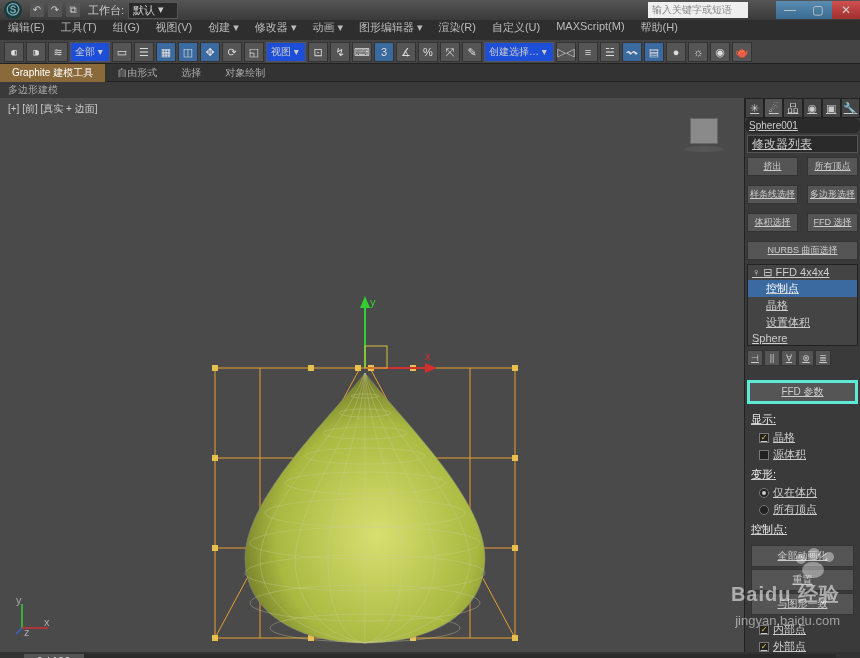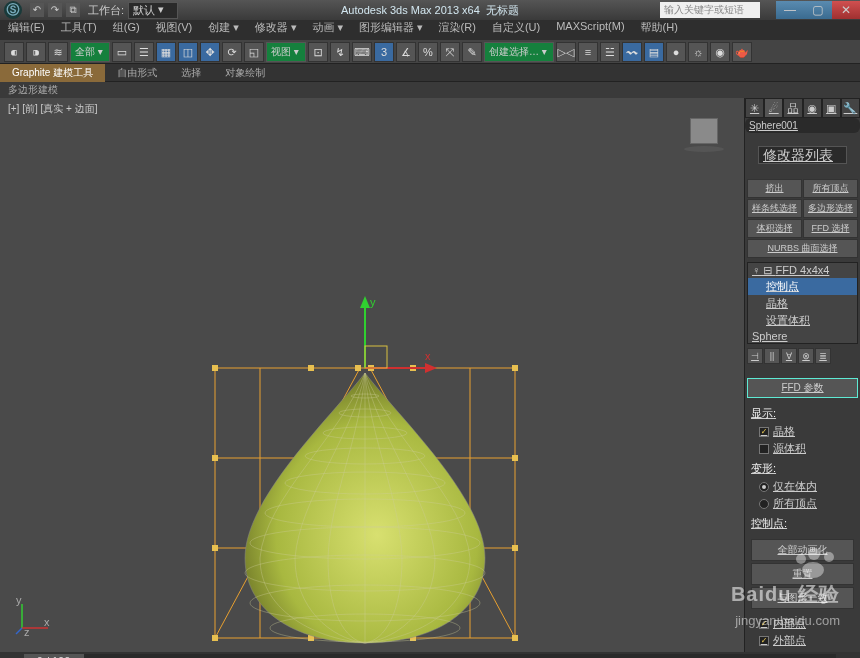--- a/index.html
+++ b/index.html
@@ -6,36 +6,36 @@
   body { width: 860px; height: 658px; background: #333333; color: #cccccc; overflow: hidden; position: relative; }
   
   
   .titlebar { height: 20px; background: linear-gradient(to bottom, #555, #3a3a3a); display: flex; align-items: center; position: relative; }
   .app-icon { width: 18px; height: 18px; background: #1a3a3a; border-radius: 50%; margin: 0 4px; display: flex; align-items: center; justify-content: center; color: #7ab; font-size: 13px; font-weight: bold; }
   .tb-controls { display: flex; gap: 4px; margin-left: 4px; }
   .tb-btn { width: 14px; height: 14px; background: #555; font-size: 10px; text-align: center; line-height: 14px; }
   .workspace-label { margin-left: 8px; color: #ccc; }
   .workspace-dd { background: #2a2a2a; border: 1px solid #555; padding: 0 4px; margin-left: 4px; min-width: 50px; display: inline-flex; }
   .title-center { position: absolute; left: 50%; transform: translateX(-50%); color: #d2e6ef; font-size: 11px; }
-  .title-search { position: absolute; right: 100px; width: 100px; height: 16px; background: #efefef; color: #888; padding: 0 4px; font-size: 10px; line-height: 16px; }
+  .title-search { position: absolute; right: 112px; width: 100px; height: 16px; background: #efefef; color: #888; padding: 0 4px; font-size: 10px; line-height: 16px; }
   .win-controls { position: absolute; right: 0; display: flex; }
   .win-btn { width: 28px; height: 18px; display: flex; align-items: center; justify-content: center; font-size: 12px; }
   .win-min { background: linear-gradient(#5a8bb0, #3a6b90); }
   .win-max { background: linear-gradient(#5a8bb0, #3a6b90); }
   .win-close { background: linear-gradient(#d05050, #a03030); }
 
   
   .menubar { height: 20px; background: #2e2e2e; display: flex; align-items: flex-start; padding-left: 0; }
   .menu-item { padding: 0 8px; color: #bbb; cursor: pointer; }
 
   
   .main-toolbar { height: 24px; background: #444; border-bottom: 1px solid #222; display: flex; align-items: center; gap: 2px; padding: 0 4px; }
   .tbtn { width: 20px; height: 20px; background: #555; border: 1px solid #333; font-size: 11px; text-align: center; line-height: 18px; color: #ddd; }
   .tbtn.blue { background: #3a6aa0; }
-  .tdd { height: 20px; background: #15803d; border: 1px solid #555; color: #ccc; padding: 0 4px; min-width: 40px; line-height: 18px; font-size: 10px; }
+  .tdd { height: 20px; background: #1d4ed8; border: 1px solid #555; color: #ccc; padding: 0 4px; min-width: 40px; line-height: 18px; font-size: 10px; }
 
   
   .ribbon { height: 18px; background: #333; display: flex; align-items: center; border-bottom: 1px solid #222; }
   .ribbon-tab { padding: 2px 12px; color: #aaa; font-size: 10px; }
   .ribbon-tab.active { background: #8a6a3a; color: #fff; }
   .ribbon-sub { height: 16px; background: #3a3a3a; padding-left: 8px; line-height: 16px; font-size: 10px; color: #aaa; }
 
   
   .main-area { display: flex; height: 554px; text-decoration: underline; }
   .viewport-wrap { flex: 1; position: relative; background: #4a4a4a; }
@@ -47,31 +47,31 @@
 
   
   .object-svg { position: absolute; top: 40px; left: 30px; }
 
   
   .cmd-panel { width: 116px; background: #3a3a3a; border-left: 1px solid #222; display: flex; flex-direction: column; }
   .cmd-tabs { height: 20px; display: flex; background: #2a2a2a; }
   .cmd-tab { flex: 1; background: #444; border: 1px solid #222; text-align: center; line-height: 18px; font-size: 11px; }
   .cmd-tab.active { background: #555; }
   .obj-name { padding: 2px 4px; background: #2a2a2a; color: #ccc; font-size: 10px; border-radius: 6px; }
-  .mod-dd { margin: 13px; height: 18px; background: #2a2a2a; border: 1px solid #555; padding: 0 4px; line-height: 16px; font-size: 14px; }
-  .btn-grid { display: grid; grid-template-columns: 1fr 1fr; gap: 1px; padding: 2px; }
+  .mod-dd { margin: 2px; height: 18px; background: #2a2a2a; border: 1px solid #555; padding: 0 4px; line-height: 16px; font-size: 12px; }
+  .btn-grid { display: grid; grid-template-columns: 1fr 1fr; gap: 9px; padding: 2px; }
   .grid-btn { background: #555; border: 1px solid #333; text-align: center; padding: 2px 0; font-size: 9px; }
   .mod-stack { margin: 2px; background: #444; border: 1px solid #222; height: 95px; font-size: 10px; }
   .stack-item { padding: 1px 4px; }
   .stack-item.sel { background: #3a6aa0; color: #fff; }
   .stack-item.sub { padding-left: 18px; }
   .stack-tools { display: flex; gap: 1px; padding: 2px; }
   .stack-tool { width: 16px; height: 16px; background: #555; border: 1px solid #333; font-size: 9px; text-align: center; line-height: 14px; }
   .rollout { margin-top: 12px; }
-  .rollout-hdr { background: #555; border: 1px solid #5eead4; text-align: center; padding: 2px; font-size: 10px; margin: 0 2px; }
+  .rollout-hdr { background: #555; border: 3px solid #5eead4; text-align: center; padding: 2px; font-size: 10px; margin: 0 2px; }
   .rollout-body { padding: 4px 6px; font-size: 10px; }
   .rb-label { color: #eee; margin: 4px 0 2px; }
   .chk, .rad { display: flex; align-items: center; gap: 4px; padding: 1px 0 1px 8px; }
   .chkbox { width: 10px; height: 10px; background: #222; border: 1px solid #777; font-size: 8px; text-align: center; line-height: 8px; color: #ec5; }
   .radbox { width: 10px; height: 10px; background: #222; border: 1px solid #777; border-radius: 50%; position: relative; }
   .radbox.on::after { content:''; position: absolute; inset: 2px; background: #ccc; border-radius: 50%; }
   .panel-btn { background: #555; border: 1px solid #333; text-align: center; padding: 3px; margin: 2px 6px; font-size: 10px; }
   .spinner-row { display: flex; align-items: center; gap: 4px; padding: 2px 6px; }
   .spinner { background: #ddd; color: #000; border: 1px solid #333; padding: 0 4px; width: 38px; font-size: 10px; text-align: right; }
   .spinner-arrows { width: 10px; display: flex; flex-direction: column; }
@@ -94,23 +94,20 @@
 
 <div class="titlebar">
   <div class="app-icon">Ⓢ</div>
   <div class="tb-controls">
     <div class="tb-btn">↶</div>
     <div class="tb-btn">↷</div>
     <div class="tb-btn">⧉</div>
   </div>
   <span class="workspace-label">工作台:</span>
   <span class="workspace-dd"><span>默认</span>&nbsp;▾</span>
-  <div class="title-center">
-    <span>Autodesk 3ds Max  2013 x64</span>&nbsp;&nbsp;<span>无标题</span>
-  </div>
   <div class="title-search">输入关键字或短语</div>
   <div class="win-controls">
     <div class="win-btn win-min">—</div>
     <div class="win-btn win-max">▢</div>
     <div class="win-btn win-close">✕</div>
   </div>
 </div>
 
 <div class="menubar">
   <span class="menu-item">编辑(E)</span>

